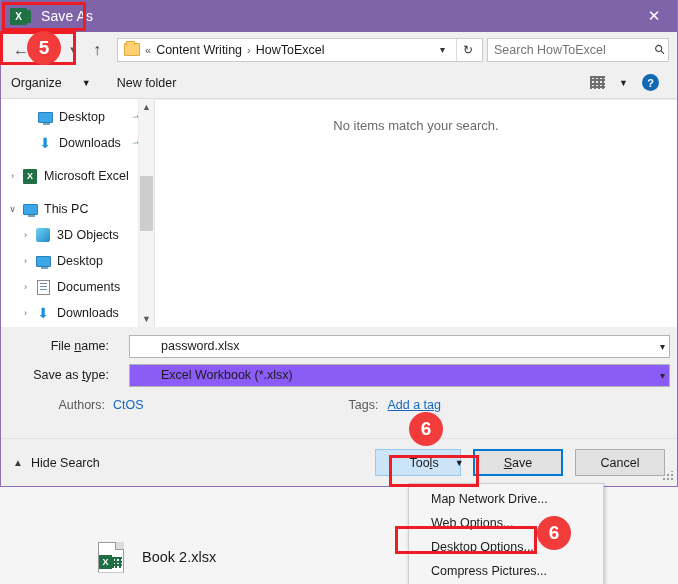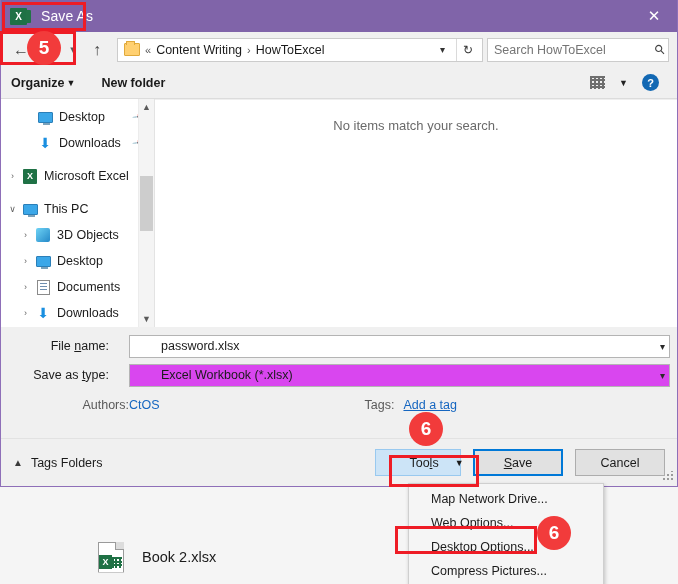--- a/index.html
+++ b/index.html
@@ -135,21 +135,21 @@
     color: #5e5e5e; font-family: "Liberation Sans", sans-serif; background: transparent;
   }
   #search-icon { font-size: 13px; color: #444; transform: rotate(-45deg); }
 
   
   #cmdbar {
     height: 32px; display: flex; align-items: center; gap: 26px;
     padding: 0 10px; background: #f0f0f0;
     border-bottom: 1px solid #dcdcdc;
   }
-  .cmd { font-size: 12.5px; color: #1b1b1b; display: flex; align-items: center; gap: 2px; font-weight: bold; }
+  .cmd { font-size: 12.5px; color: #1b1b1b; display: flex; align-items: center; gap: 20px; }
   .cmd .caret { font-size: 9px; }
   #cmd-right { margin-left: auto; display: flex; align-items: center; gap: 14px; padding-right: 8px; }
   #view-icon {
     width: 15px; height: 13px;
     background:
       repeating-linear-gradient(to right, #6f6f6f 0 2px, transparent 2px 4px),
       repeating-linear-gradient(to bottom, #6f6f6f 0 2px, transparent 2px 3.3px);
   }
   #view-caret { font-size: 9px; color: #222; }
   #help-icon {
@@ -212,21 +212,21 @@
   
   #formarea { background: #f0f0f0; padding-top: 7px; position: relative; height: 147px; }
   .frow { display: flex; align-items: center; height: 24px; margin-bottom: 5px; padding-right: 7px; }
   .flabel { width: 128px; text-align: right; padding-right: 20px; font-size: 12.5px; color: #1b1b1b; }
   .flabel u { text-decoration: underline; }
   .fcombo {
     flex: 1; height: 23px; border: 1px solid #b4b4b4; background: #ffffff;
     display: flex; align-items: center; padding: 0 4px 0 7px;
     font-size: 12.5px; color: #1b1b1b;
   }
-  .fcombo.grey { background: #d946ef; }
+  .fcombo.grey { background: #8b5cf6; }
   .fcombo .v { flex: 1; padding-left: 24px; }
   .fcombo .cv { font-size: 10px; color: #2a2a2a; padding-left: 6px; }
 
   #meta-row {
     display: flex; align-items: center; height: 22px; margin-top: 7px;
     font-size: 12.5px;
   }
   .meta-label { color: #5a5a5a; }
   .meta-link { color: #1566c0; }
   #thumb-row { display: flex; align-items: center; margin-top: 21px; padding-left: 150px; gap: 7px; }
@@ -453,36 +453,36 @@
 
     <div class="frow">
       <div class="flabel">Save as <u>t</u>ype:</div>
       <div class="fcombo grey">
         <span class="v">Excel Workbook (*.xlsx)</span>
         <span class="cv">▾</span>
       </div>
     </div>
 
     <div id="meta-row">
-      <span class="meta-label" style="width:128px; text-align:right; ">Authors:</span>
+      <span class="meta-label" style="width:112px; text-align:right; padding-right:8px;">Authors:</span>
       <span class="meta-link">CtOS</span>
       <span class="meta-label" style="margin-left:205px;">Tags:</span>
       <span class="meta-link" style="margin-left:9px;text-decoration:underline;">Add a tag</span>
     </div>
 
     <div id="thumb-row">
       <span id="thumb-check"></span>
       <span id="thumb-label">Save Thumbnail</span>
     </div>
   </div>
 
   <div id="footer">
     <div id="hide-folders">
       <span class="chev">▲</span>
-      <span>Tags Folders</span>
+      <span>Hide Search</span>
     </div>
     <div id="footer-btns">
       <div class="dbtn" id="tools-btn">
         <span class="lbl">Too<u class="ul-ltr">l</u>s</span>
         <span class="caret">▼</span>
       </div>
       <div class="dbtn" id="save-btn">
         <span><u class="ul-ltr">S</u>ave</span>
       </div>
       <div class="dbtn" id="cancel-btn">

